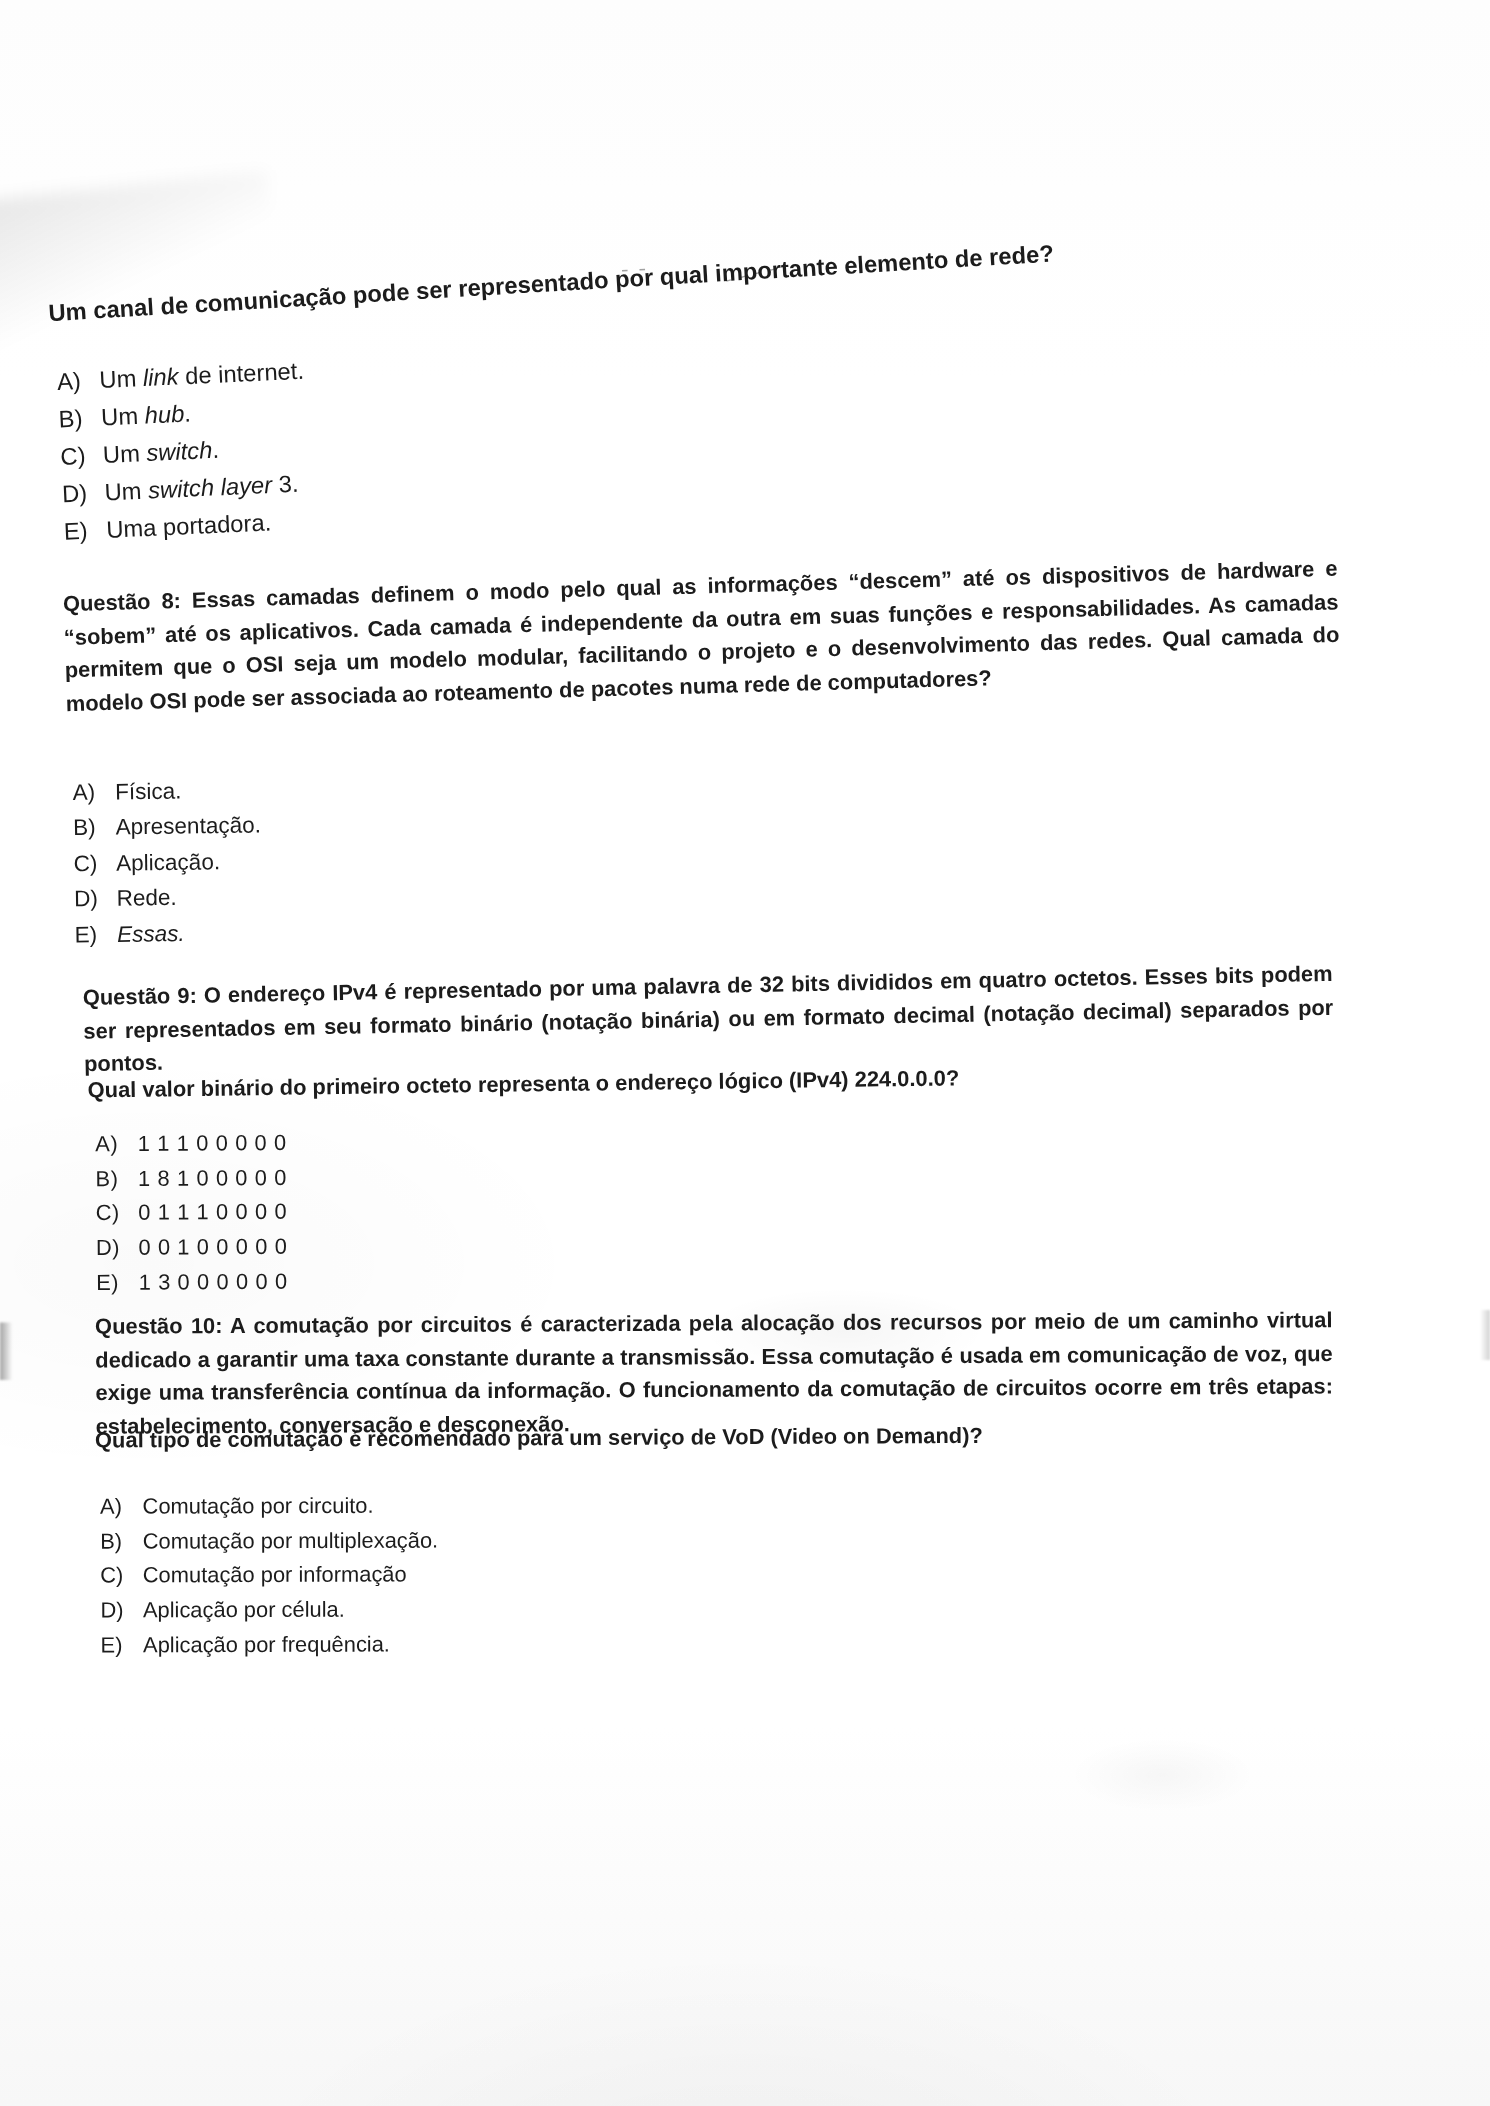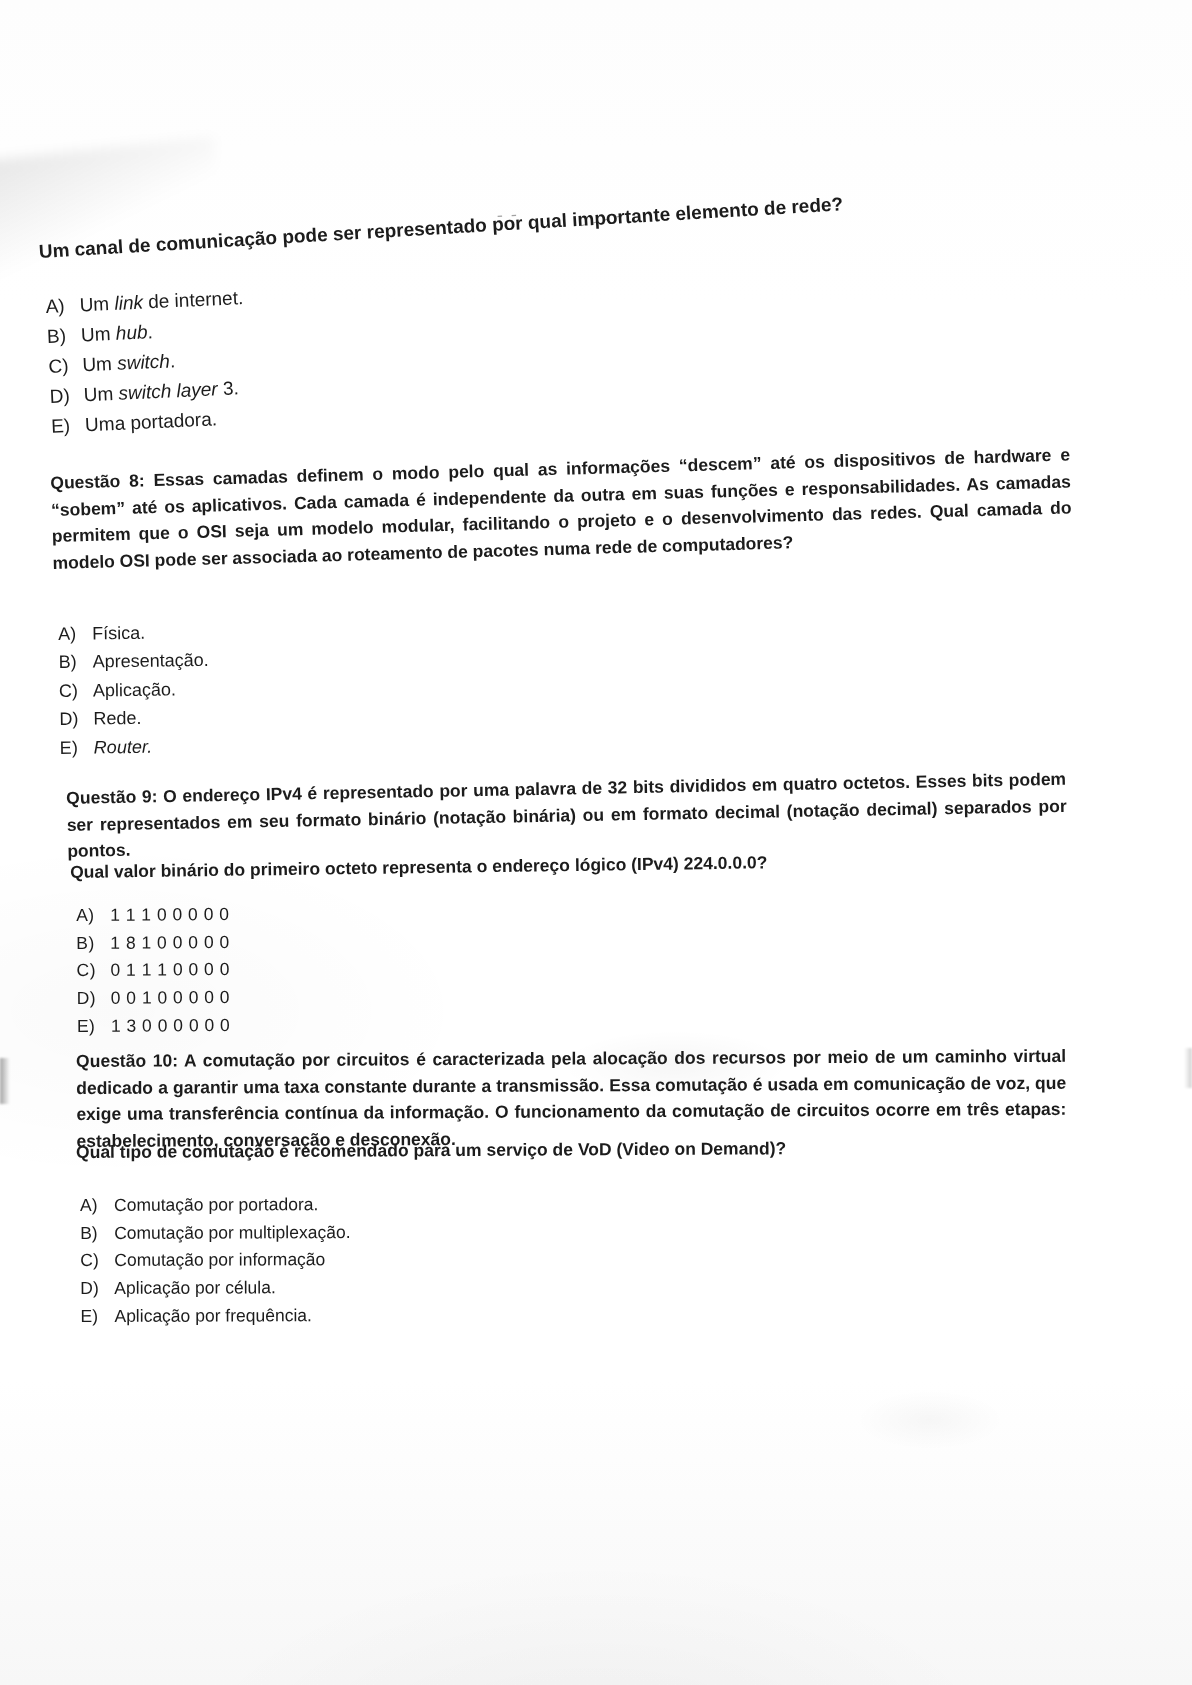--- a/index.html
+++ b/index.html
@@ -231,21 +231,21 @@
     <div class="opt">
       <span class="letter">C)</span>
       <span class="text"><span>Aplicação.</span><span class="it"></span><span></span></span>
     </div>
     <div class="opt">
       <span class="letter">D)</span>
       <span class="text"><span>Rede.</span><span class="it"></span><span></span></span>
     </div>
     <div class="opt">
       <span class="letter">E)</span>
-      <span class="text"><span></span><span class="it">Router.</span><span></span></span>
+      <span class="text"><span></span><span class="it">Essas.</span><span></span></span>
     </div>
   </div>
 
   <div class="block stem" id="q9-stem">
     <span class="qlabel">Questão 9:</span><span> O endereço IPv4 é representado por uma palavra de 32 bits divididos em quatro octetos. Esses bits podem ser representados em seu formato binário (notação binária) ou em formato decimal (notação decimal) separados por pontos.</span>
   </div>
 
   <div class="block" id="q9-sub">Qual valor binário do primeiro octeto representa o endereço lógico (IPv4) 224.0.0.0?</div>
 
   <div class="block options" id="q9-options">
@@ -273,21 +273,21 @@
 
   <div class="block stem" id="q10-stem">
     <span class="qlabel">Questão 10:</span><span> A comutação por circuitos é caracterizada pela alocação dos recursos por meio de um caminho virtual dedicado a garantir uma taxa constante durante a transmissão. Essa comutação é usada em comunicação de voz, que exige uma transferência contínua da informação. O funcionamento da comutação de circuitos ocorre em três etapas: estabelecimento, conversação e desconexão.</span>
   </div>
 
   <div class="block" id="q10-sub">Qual tipo de comutação é recomendado para um serviço de VoD (Video on Demand)?</div>
 
   <div class="block options" id="q10-options">
     <div class="opt">
       <span class="letter">A)</span>
-      <span class="text">Comutação por portadora.</span>
+      <span class="text">Comutação por circuito.</span>
     </div>
     <div class="opt">
       <span class="letter">B)</span>
       <span class="text">Comutação por multiplexação.</span>
     </div>
     <div class="opt">
       <span class="letter">C)</span>
       <span class="text">Comutação por informação</span>
     </div>
     <div class="opt">

